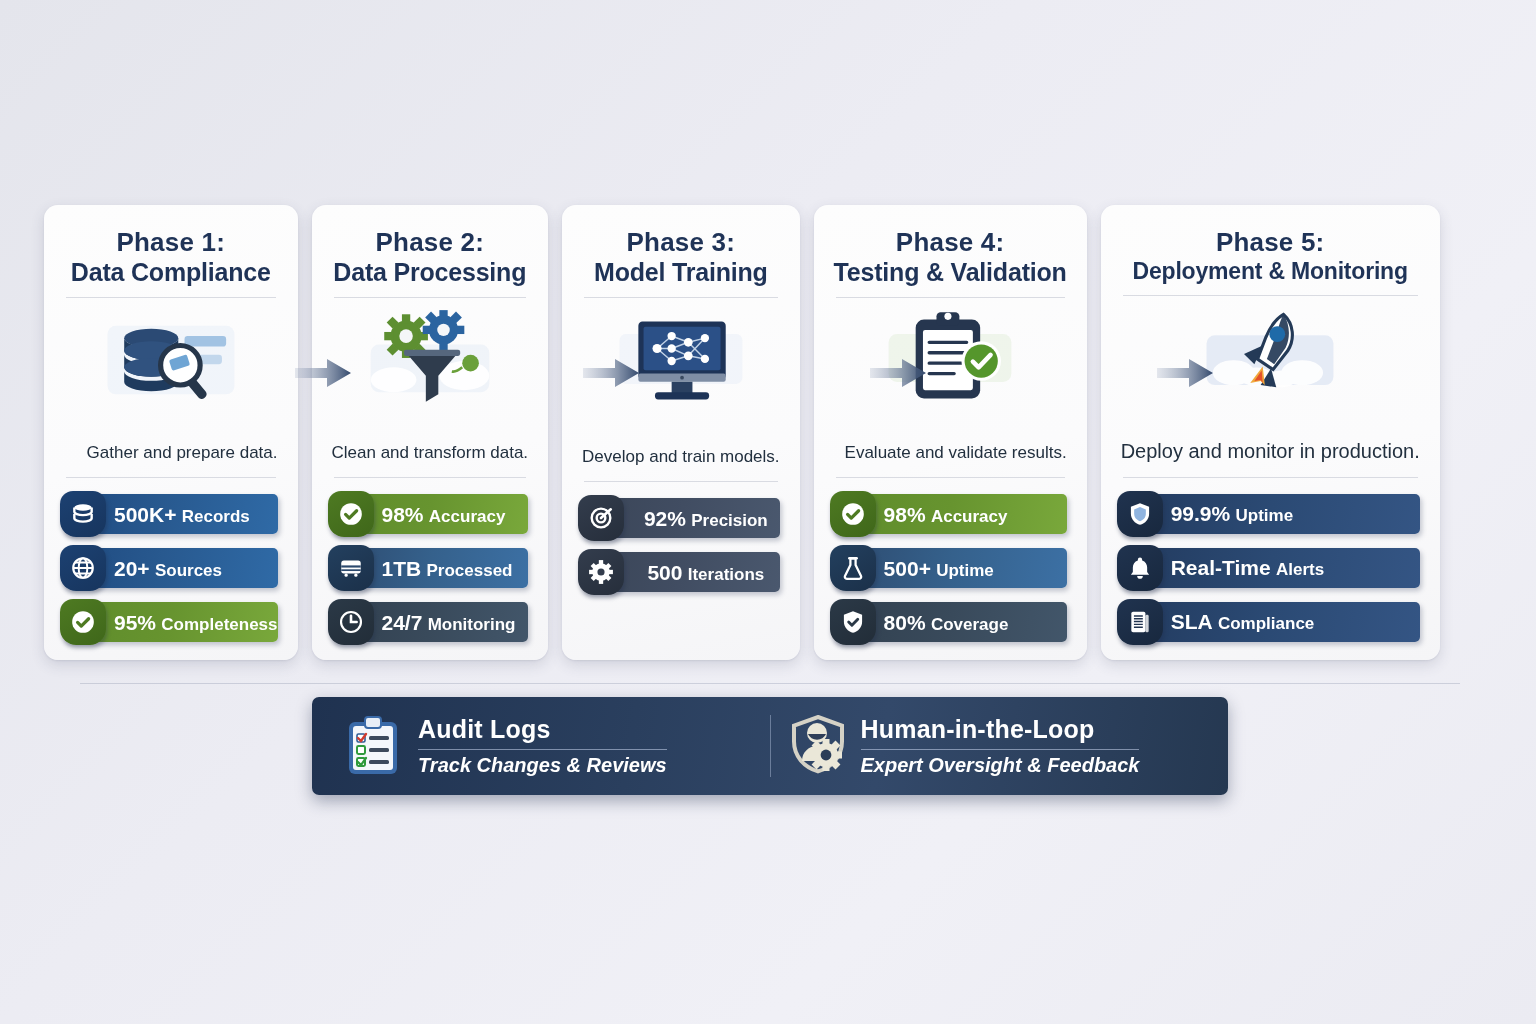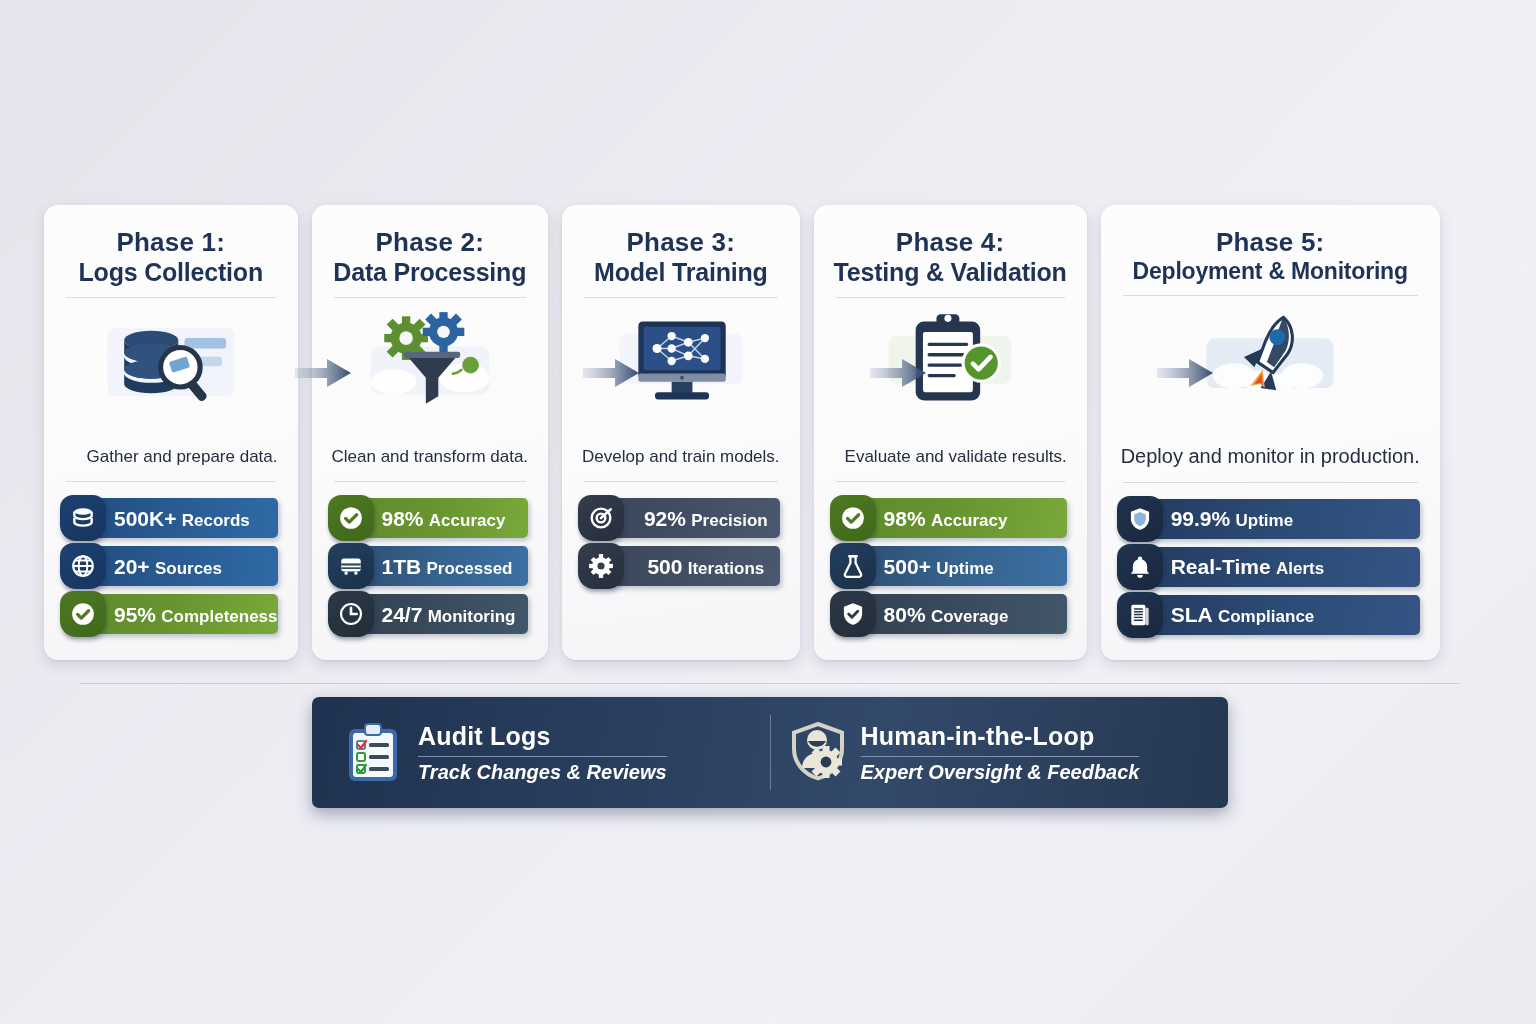--- a/index.html
+++ b/index.html
@@ -67,21 +67,21 @@
     color: #22303f;
     font-size: 17px;
     margin-top: 31px;
     white-space: nowrap;
   }
 
   .badges {
     margin-top: 16px;
     display: flex;
     flex-direction: column;
-    gap: 8px;
+    gap: 14px;
   }
 
   
   .badge {
     position: relative;
     height: 40px;
     border-radius: 5px;
     display: flex;
     align-items: center;
     padding-left: 50px;
@@ -138,21 +138,21 @@
     height: 1px;
     background: rgba(150,158,180,.38);
   }
 
   
   #bottom-banner {
     position: absolute;
     left: 312px;
     top: 697px;
     width: 916px;
-    height: 111px;
+    height: 98px;
     border-radius: 7px;
     background: linear-gradient(100deg,#1f3250 0%, #2a3f5e 35%, #33496a 62%, #253851 100%);
     box-shadow: 0 6px 16px rgba(35,48,78,.38);
     display: flex;
     align-items: stretch;
     padding: 10px 16px;
     color: #ffffff;
   }
   .banner-half {
     flex: 1 1 0;
@@ -188,21 +188,21 @@
   }
 </style>
 </head>
 <body>
 
 <div id="phase-row">
 
   <div class="phase-card">
     <div class="card-title">
       <span class="tline1">Phase 1:</span>
-      <span class="tline2">Logs Collection</span>
+      <span class="tline2">Data Compliance</span>
     </div>
     <div class="rule"></div>
     <div class="art-area">
       <svg viewBox="0 0 130 100" width="150" height="104">
         <rect x="4" y="18" width="122" height="66" rx="8" fill="#e8eef7" opacity="0.55"></rect>
         <rect x="78" y="28" width="40" height="10" rx="3" fill="#8fb6dd" opacity="0.8"></rect>
         <rect x="78" y="46" width="36" height="9" rx="3" fill="#b7cfe8" opacity="0.8"></rect>
         <ellipse cx="46" cy="30" rx="26" ry="9" fill="#2b4a74"></ellipse>
         <path d="M20 30 v12 a26 9 0 0 0 52 0 v-12 a26 9 0 0 1 -52 0z" fill="#1f3b5e"></path>
         <ellipse cx="46" cy="42" rx="26" ry="9" fill="#30527f"></ellipse>

